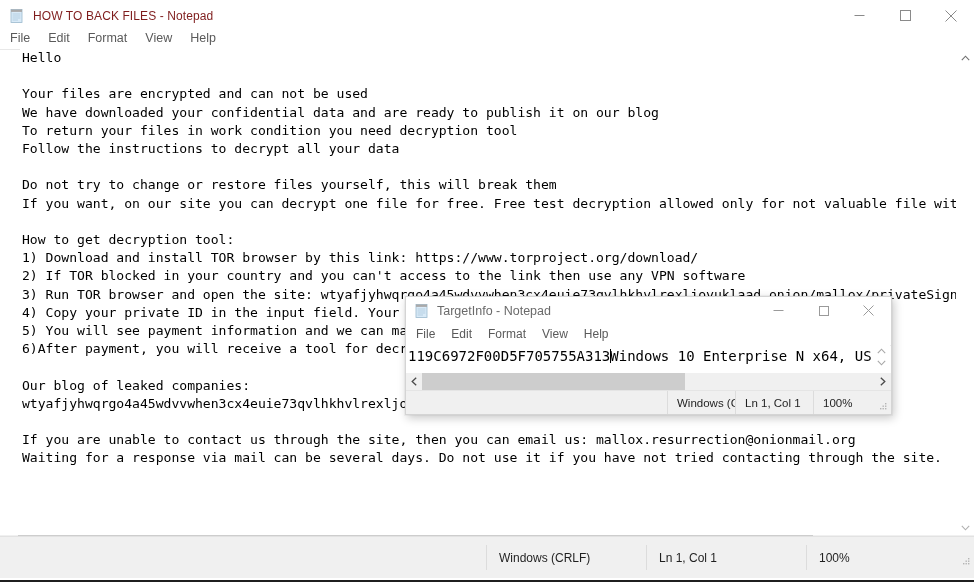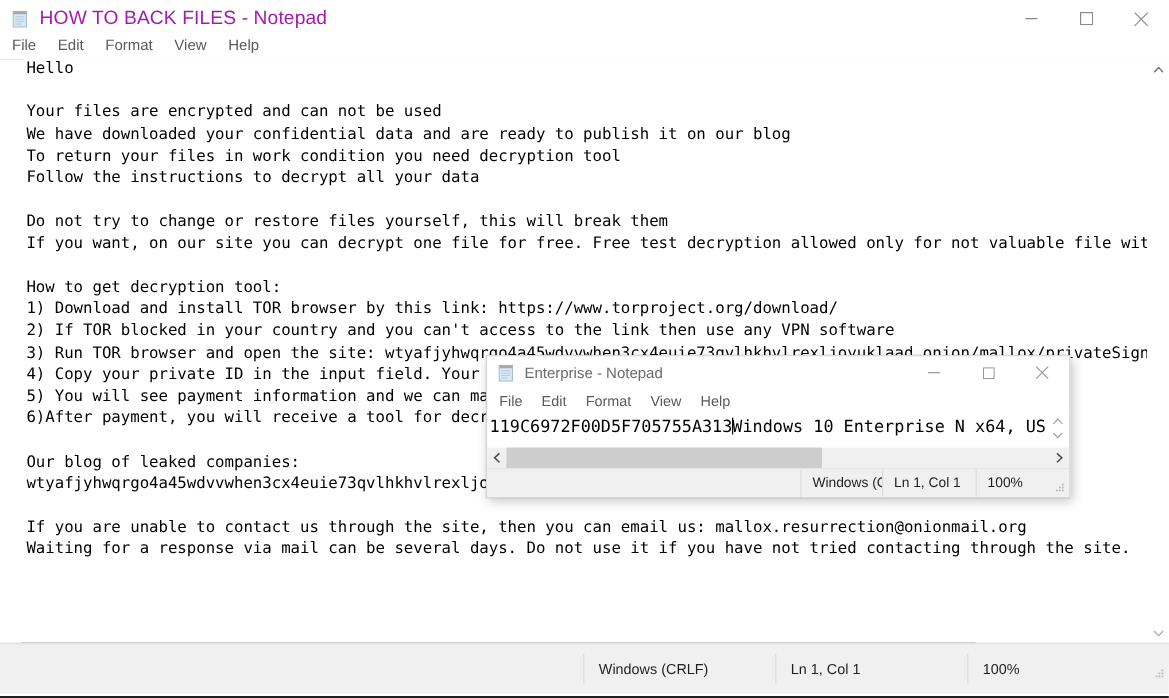--- a/index.html
+++ b/index.html
@@ -38,22 +38,22 @@
     width: 16px; height: 16px;
     margin-left: 9px; margin-right: 8px;
     position: relative;
     flex: none;
   }
   .np-icon {
     width: 16px; height: 16px;
     display: block;
   }
   .title-text {
-    font-size: 16px;
-    color: #a21caf;
+    font-size: 12px;
+    color: #7f1d1d;
     letter-spacing: 0.1px;
     white-space: nowrap;
   }
   .caption-buttons {
     position: absolute;
     right: 0; top: 0;
     height: 31px;
     display: flex;
   }
   .cap-btn {
@@ -451,21 +451,21 @@
       <span class="inner-title-icon">
         <svg class="np-icon" viewBox="0 0 16 16" xmlns="http://www.w3.org/2000/svg">
           <rect x="2" y="1.5" width="11" height="13" fill="#d9eaf7" stroke="#9ab8cd" stroke-width="0.8"></rect>
           <rect x="2" y="1.5" width="11" height="2.4" fill="#a9a9a9"></rect>
           <line x1="3.6" y1="6" x2="11.4" y2="6" stroke="#a8c4d8" stroke-width="0.7"></line>
           <line x1="3.6" y1="8" x2="11.4" y2="8" stroke="#a8c4d8" stroke-width="0.7"></line>
           <line x1="3.6" y1="10" x2="11.4" y2="10" stroke="#a8c4d8" stroke-width="0.7"></line>
           <line x1="3.6" y1="12" x2="9" y2="12" stroke="#a8c4d8" stroke-width="0.7"></line>
         </svg>
       </span>
-      <span class="inner-title-text">Enterprise - Notepad</span>
+      <span class="inner-title-text">TargetInfo - Notepad</span>
 
       <div class="inner-caption">
         <div class="inner-cap-btn">
           <svg width="11" height="11" viewBox="0 0 11 11">
               <line x1="0.5" y1="5.5" x2="10.5" y2="5.5" stroke="#9a9a9a" stroke-width="1"></line>
             </svg>
         </div>
         <div class="inner-cap-btn">
           <svg width="10" height="10" viewBox="0 0 10 10">
               <rect x="0.5" y="0.5" width="9" height="9" fill="none" stroke="#9a9a9a" stroke-width="1"></rect>

